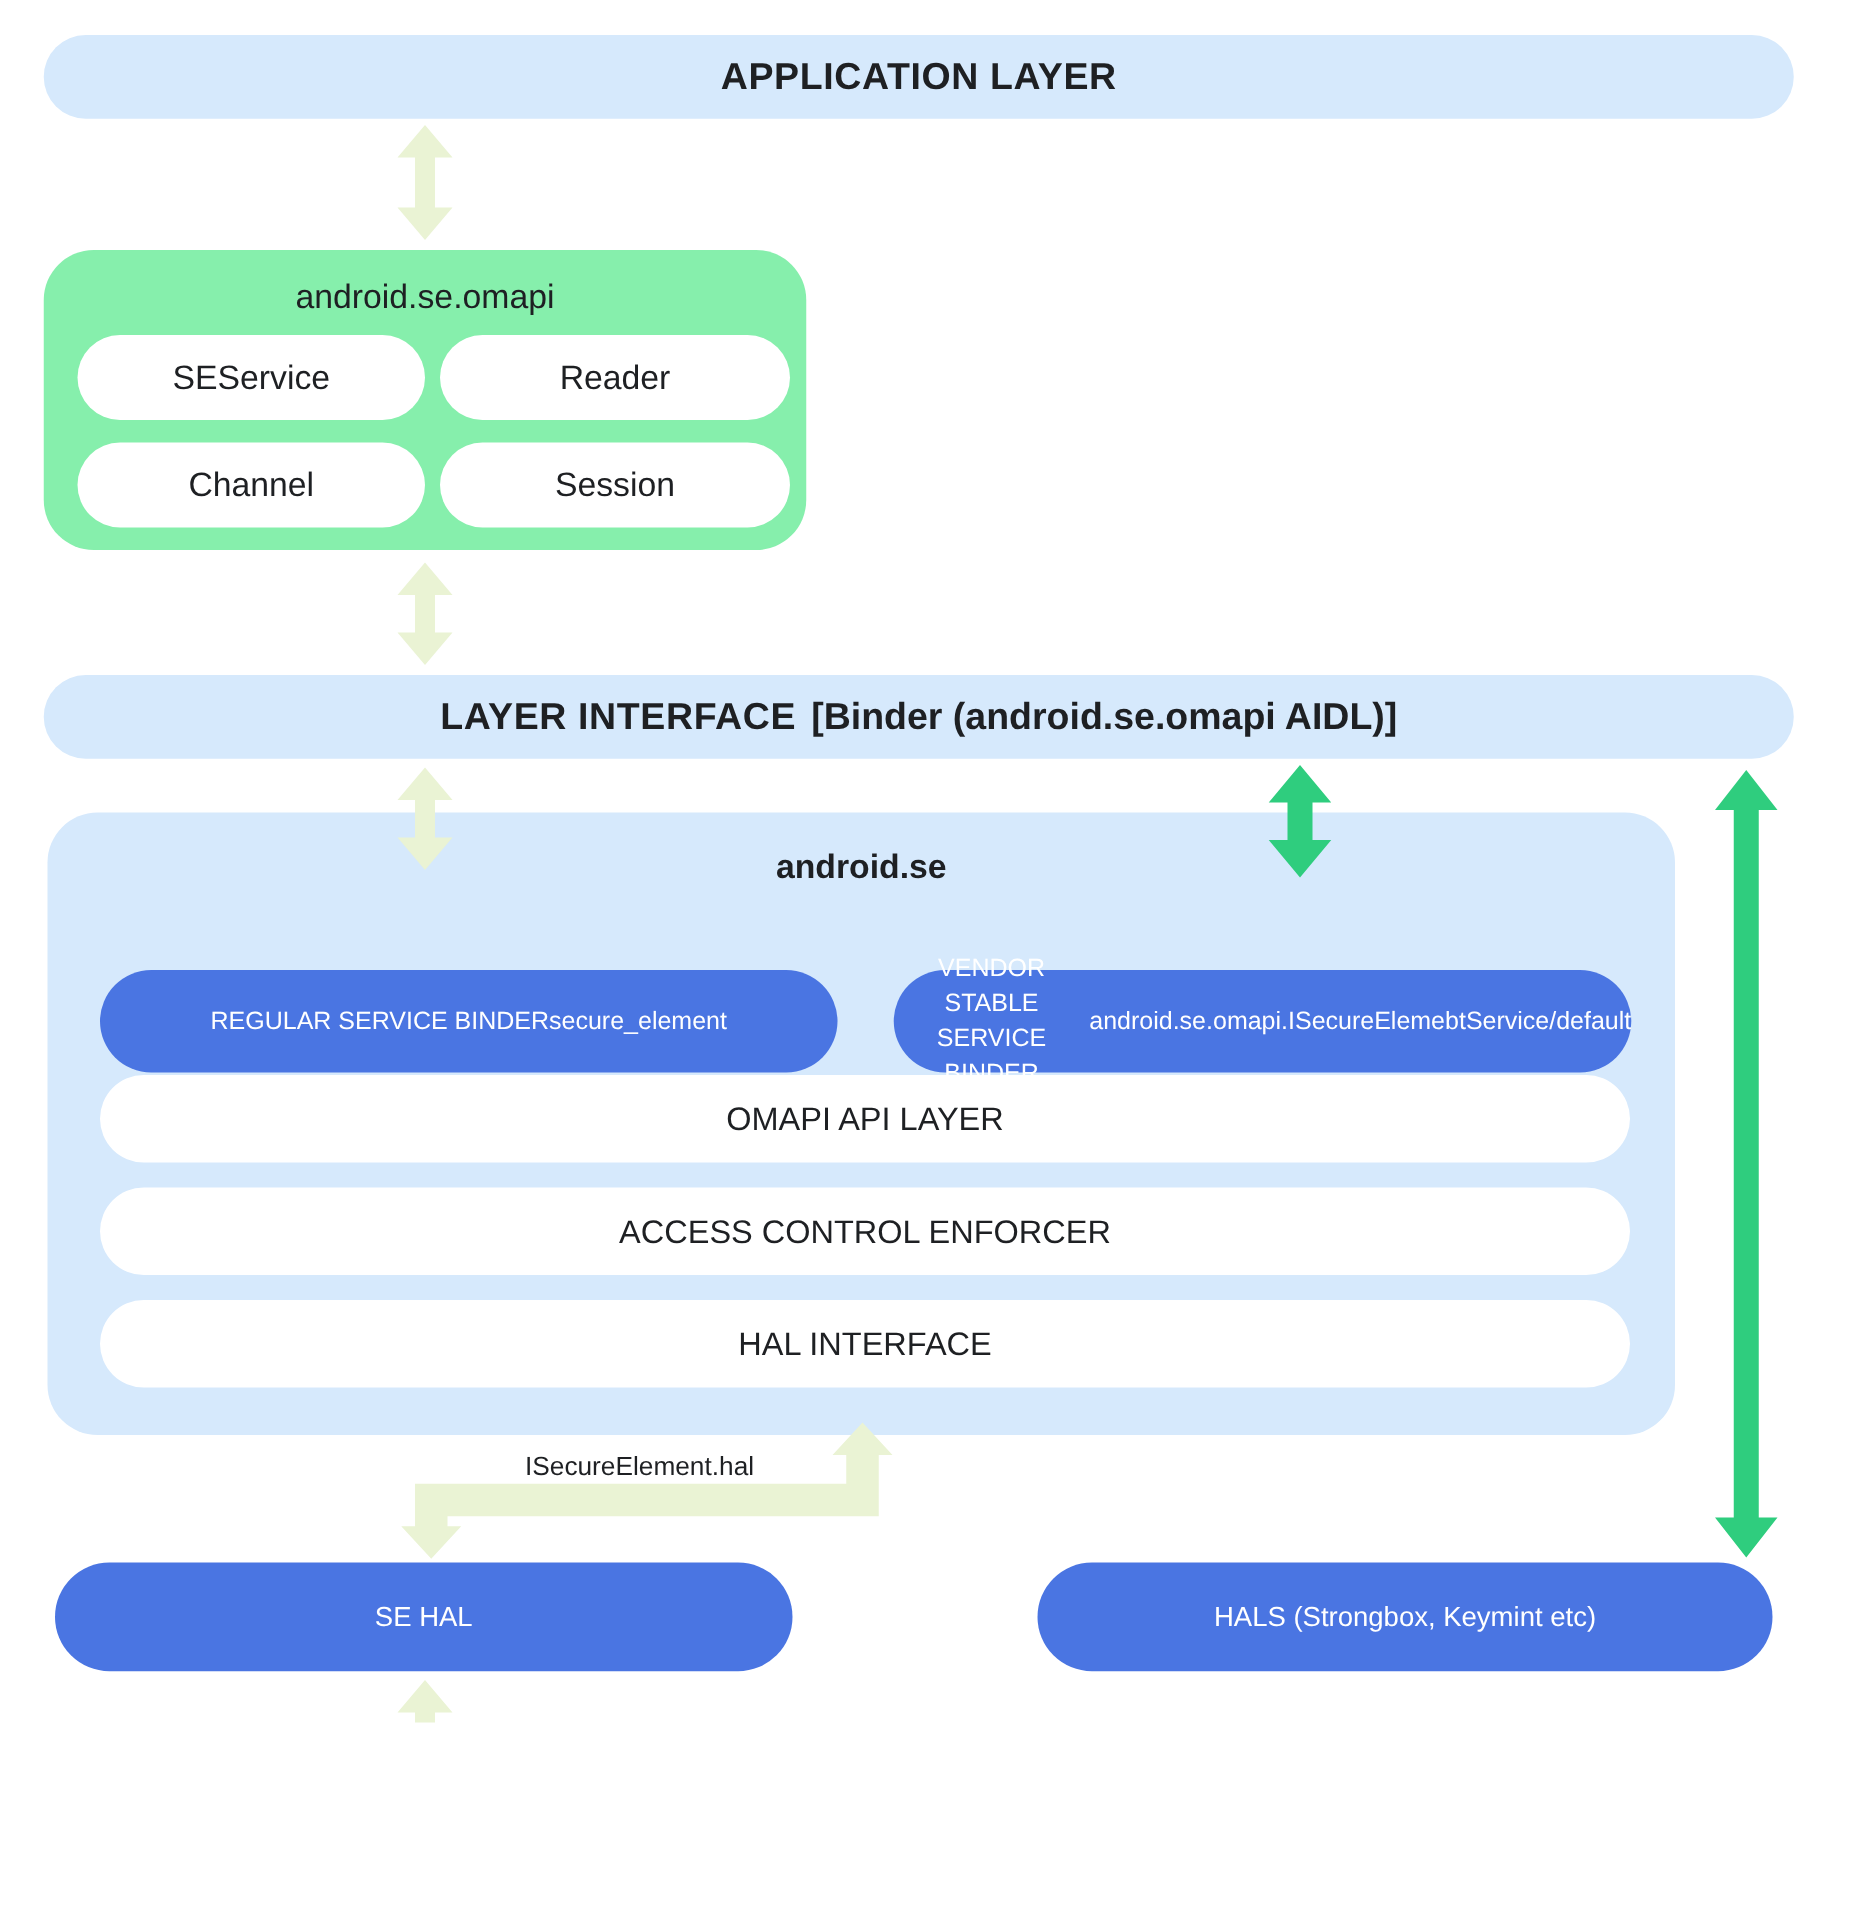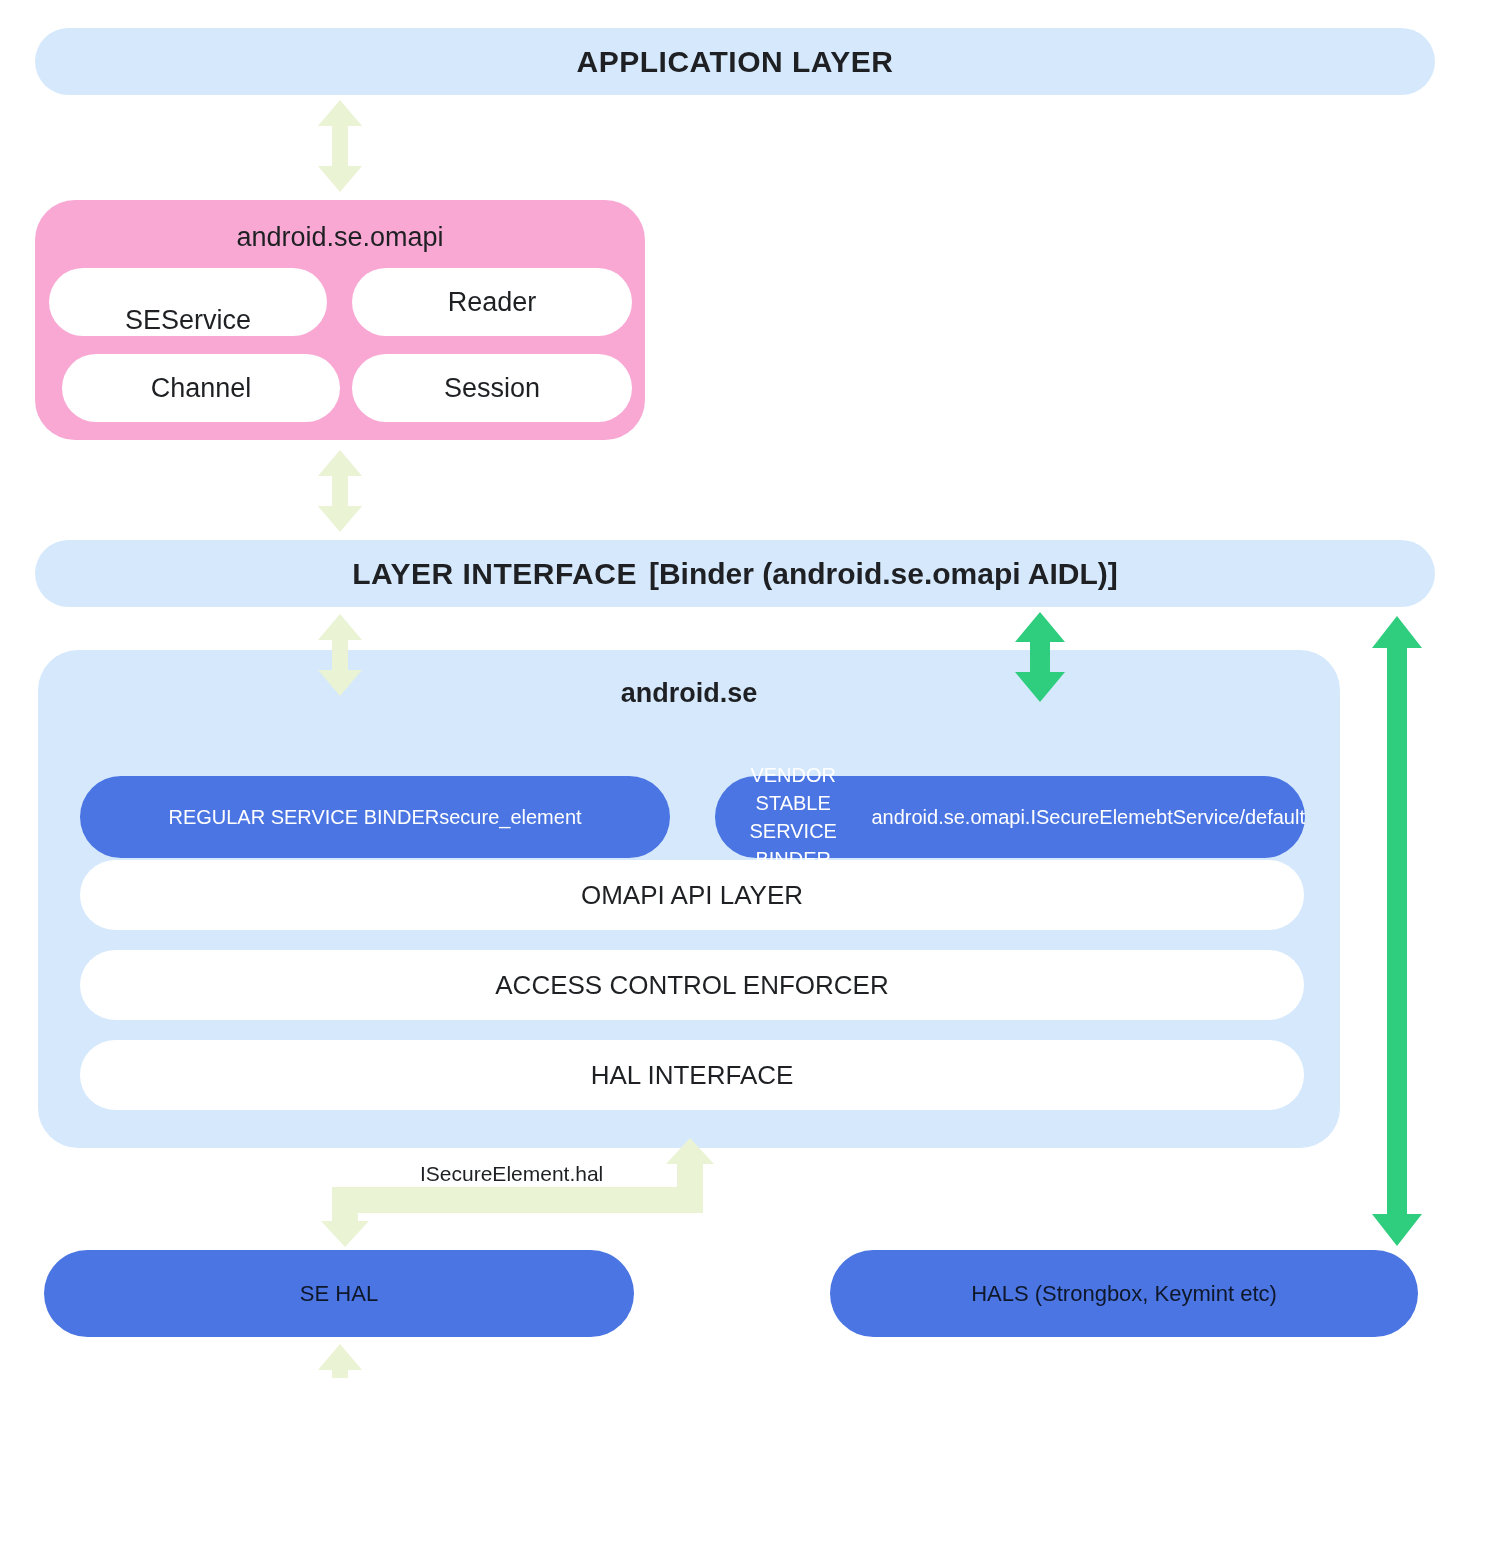--- a/index.html
+++ b/index.html
@@ -23,32 +23,32 @@
     font-size: 30px;
   }
   #app-banner { left: 35px; top: 28px; width: 1400px; height: 67px; font-weight: 700; letter-spacing: .5px; }
   #omapi-banner { left: 35px; top: 540px; width: 1400px; height: 67px; }
   #omapi-banner .bold { font-weight: 700; letter-spacing: .5px; }
   #omapi-banner .rest { margin-left: 12px; font-weight: 700; }
 
   #omapi-box {
     position: absolute;
     left: 35px; top: 200px; width: 610px; height: 240px;
-    background: #f9a8d4; border-radius: 40px;
+    background: #86efac; border-radius: 40px;
   }
   .box-title { position: absolute; left: 0; width: 100%; text-align: center; font-size: 27px; }
   #omapi-box .box-title { top: 22px; font-weight: 400; }
   .white-pill {
     position: absolute;
     background: #ffffff;
     border-radius: 34px;
     display: flex; align-items: center; justify-content: center;
     font-size: 27px;
   }
-  #pill-seservice { left: 14px;  top: 68px;  width: 278px; height: 68px; align-items: flex-end; }
+  #pill-seservice { left: 27px;  top: 68px;  width: 278px; height: 68px; }
   #pill-reader    { left: 317px; top: 68px;  width: 280px; height: 68px; }
   #pill-channel   { left: 27px;  top: 154px; width: 278px; height: 68px; }
   #pill-session   { left: 317px; top: 154px; width: 280px; height: 68px; }
 
   #androidse-box {
     position: absolute;
     left: 38px; top: 650px; width: 1302px; height: 498px;
     background: #d6e9fc; border-radius: 40px;
   }
   #androidse-box .box-title { top: 28px; font-weight: 700; }
@@ -74,21 +74,21 @@
     font-size: 26px;
   }
   #layer-omapi-api { top: 210px; }
   #layer-ace       { top: 300px; }
   #layer-hal       { top: 390px; }
 
   .blue-pill {
     position: absolute;
     background: #4a75e2;
     border-radius: 44px;
-    color: #0f172a;
+    color: #ffffff;
     display: flex; align-items: center; justify-content: center;
     font-size: 22px;
   }
   #se-hal-pill         { left: 44px;  top: 1250px; width: 590px; height: 87px; }
   #hals-pill           { left: 830px; top: 1250px; width: 588px; height: 87px; }
   #secure-element-pill { left: 50px;  top: 1422px; width: 590px; height: 90px; }
 
   #hal-label { position: absolute; left: 420px; top: 1162px; font-size: 21px; color: #1e2023; }
 
   #arrows {

